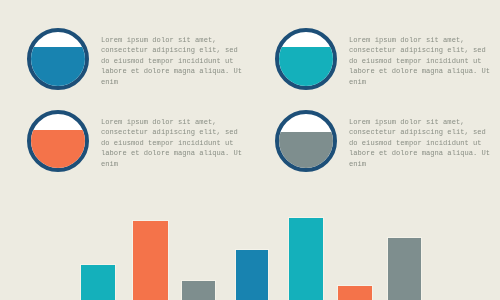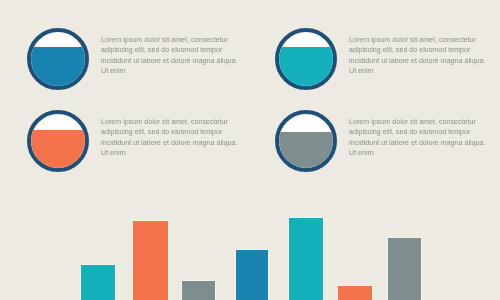--- a/index.html
+++ b/index.html
@@ -11,20 +11,21 @@
     height: 300px;
     background: #edebe1;
     font-family: "Liberation Sans", sans-serif;
     overflow: hidden;
     position: relative;
   }
   #page-root {
     position: relative;
     width: 500px;
     height: 300px;
+    font-family: Liberation Mono, monospace;
   }
 
   
   .info-item {
     position: absolute;
     display: flex;
     align-items: flex-start;
   }
   .gauge-circle {
     position: relative;

